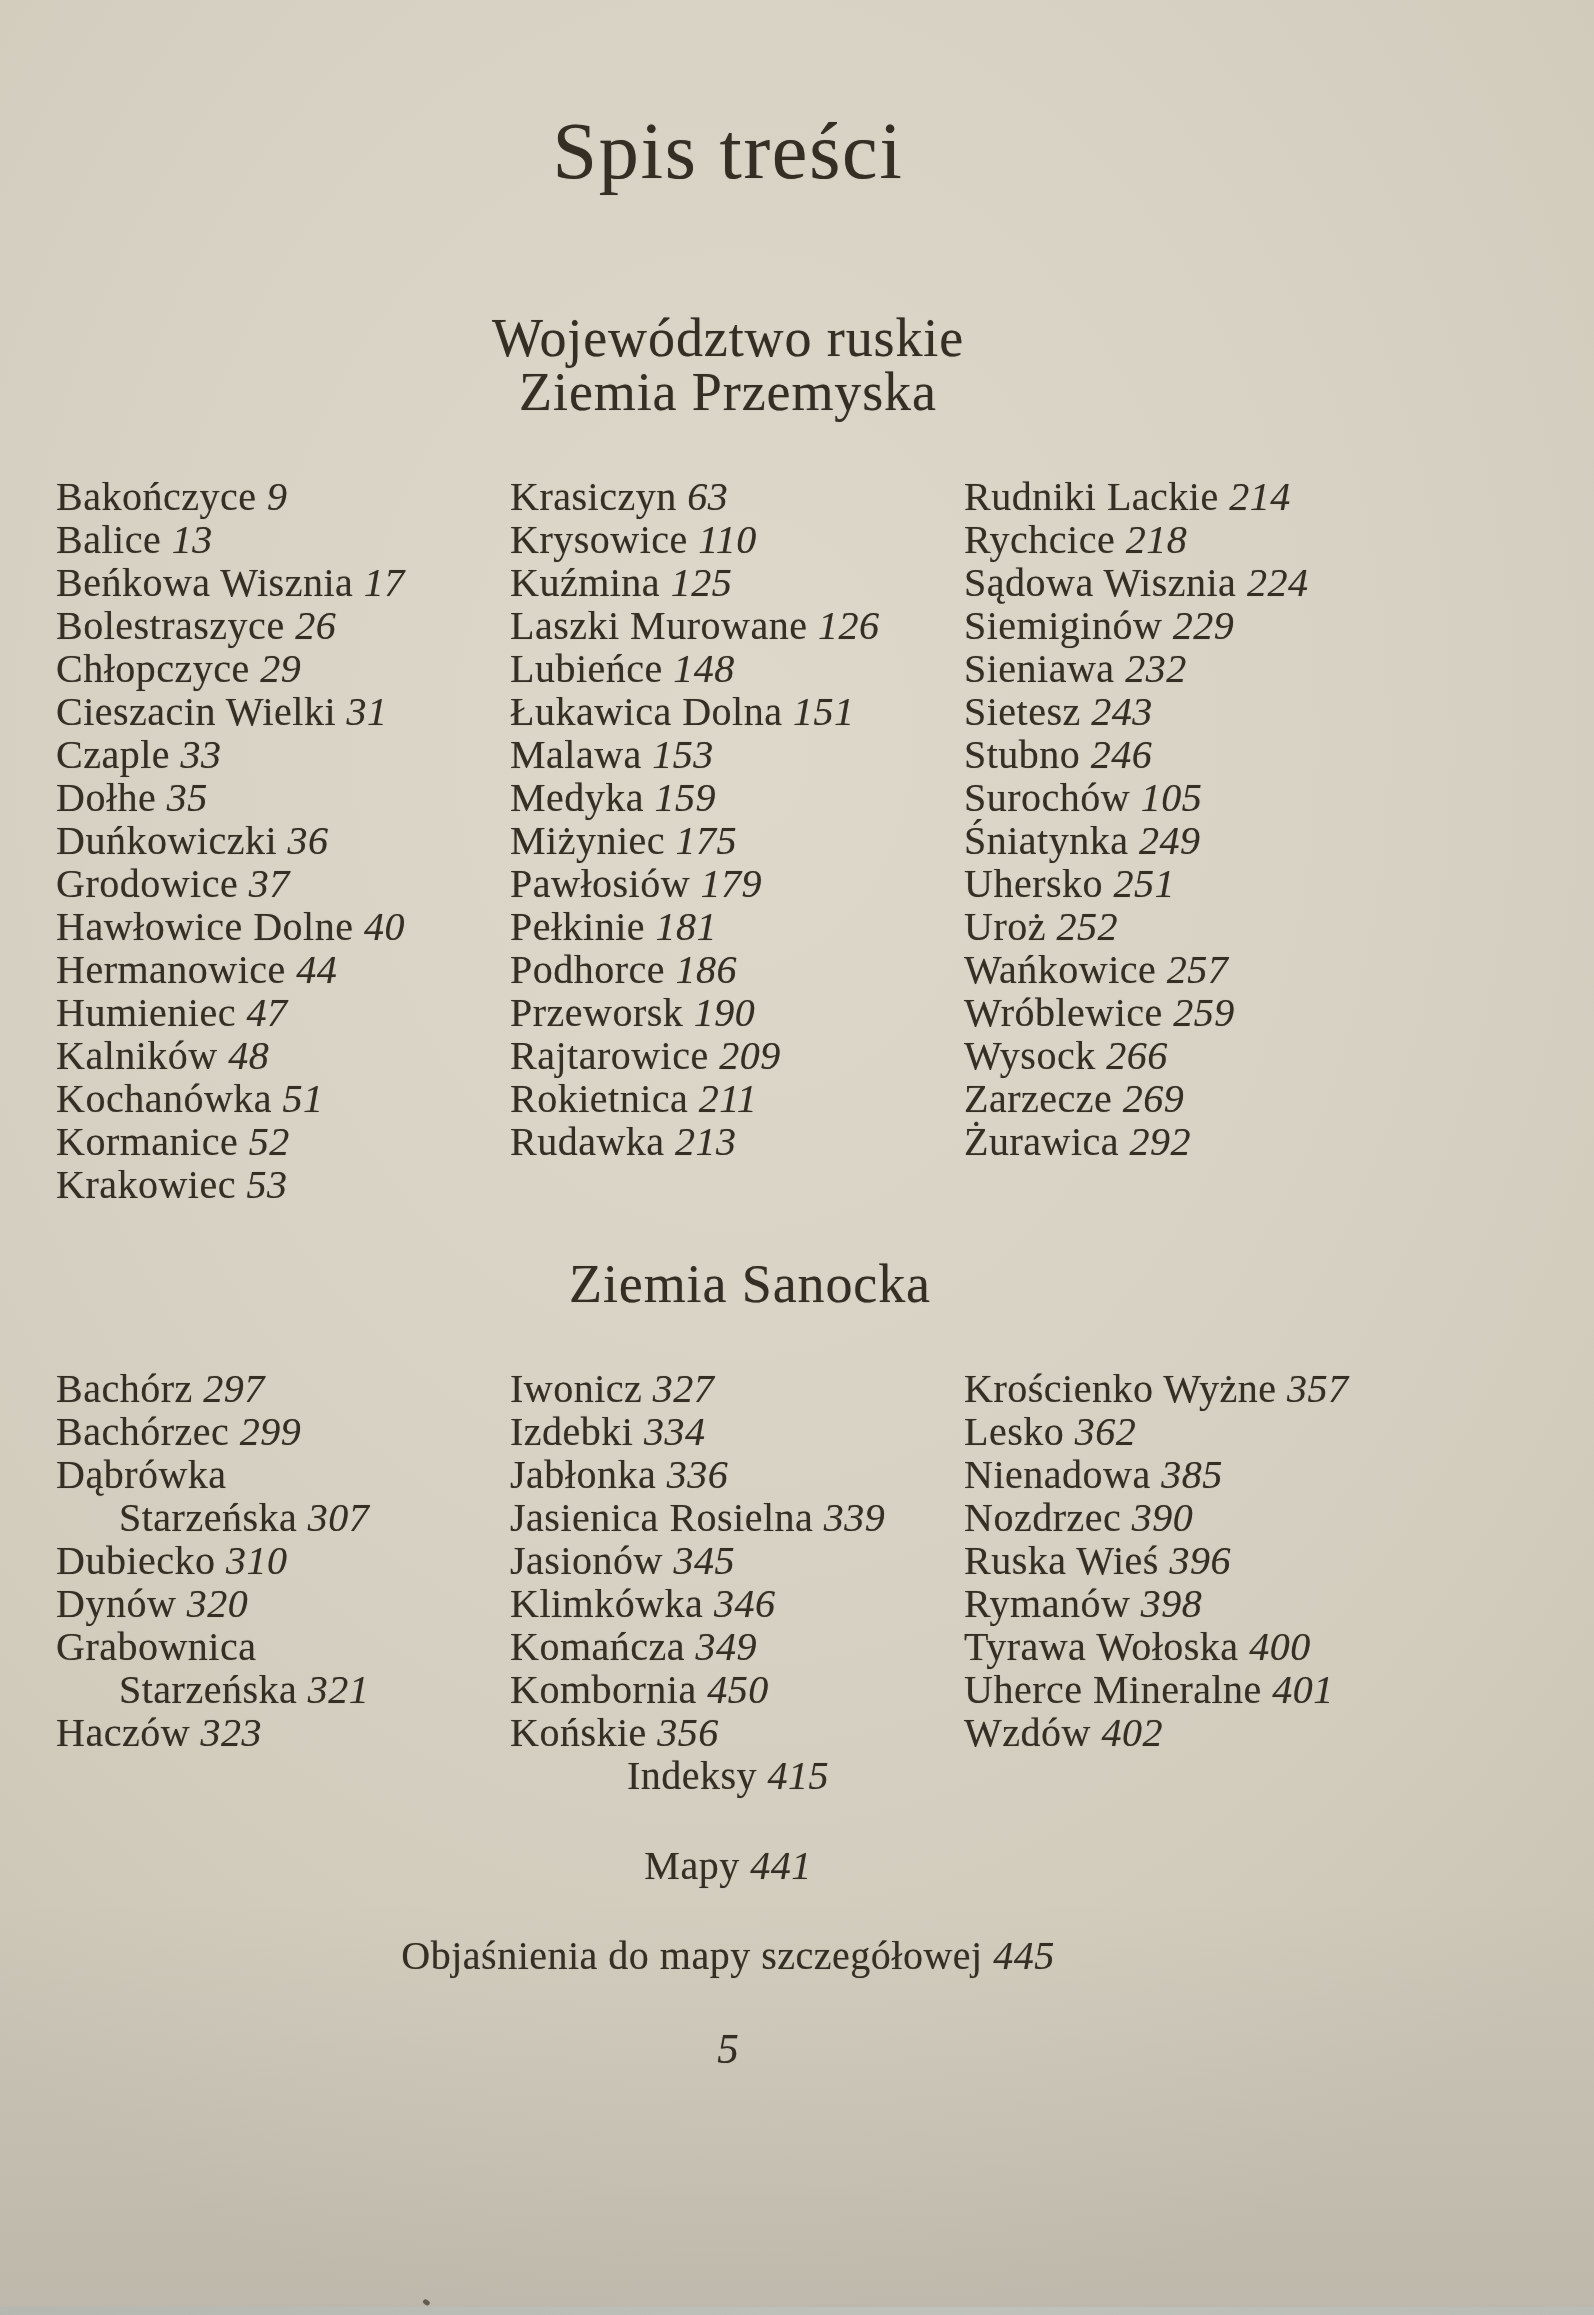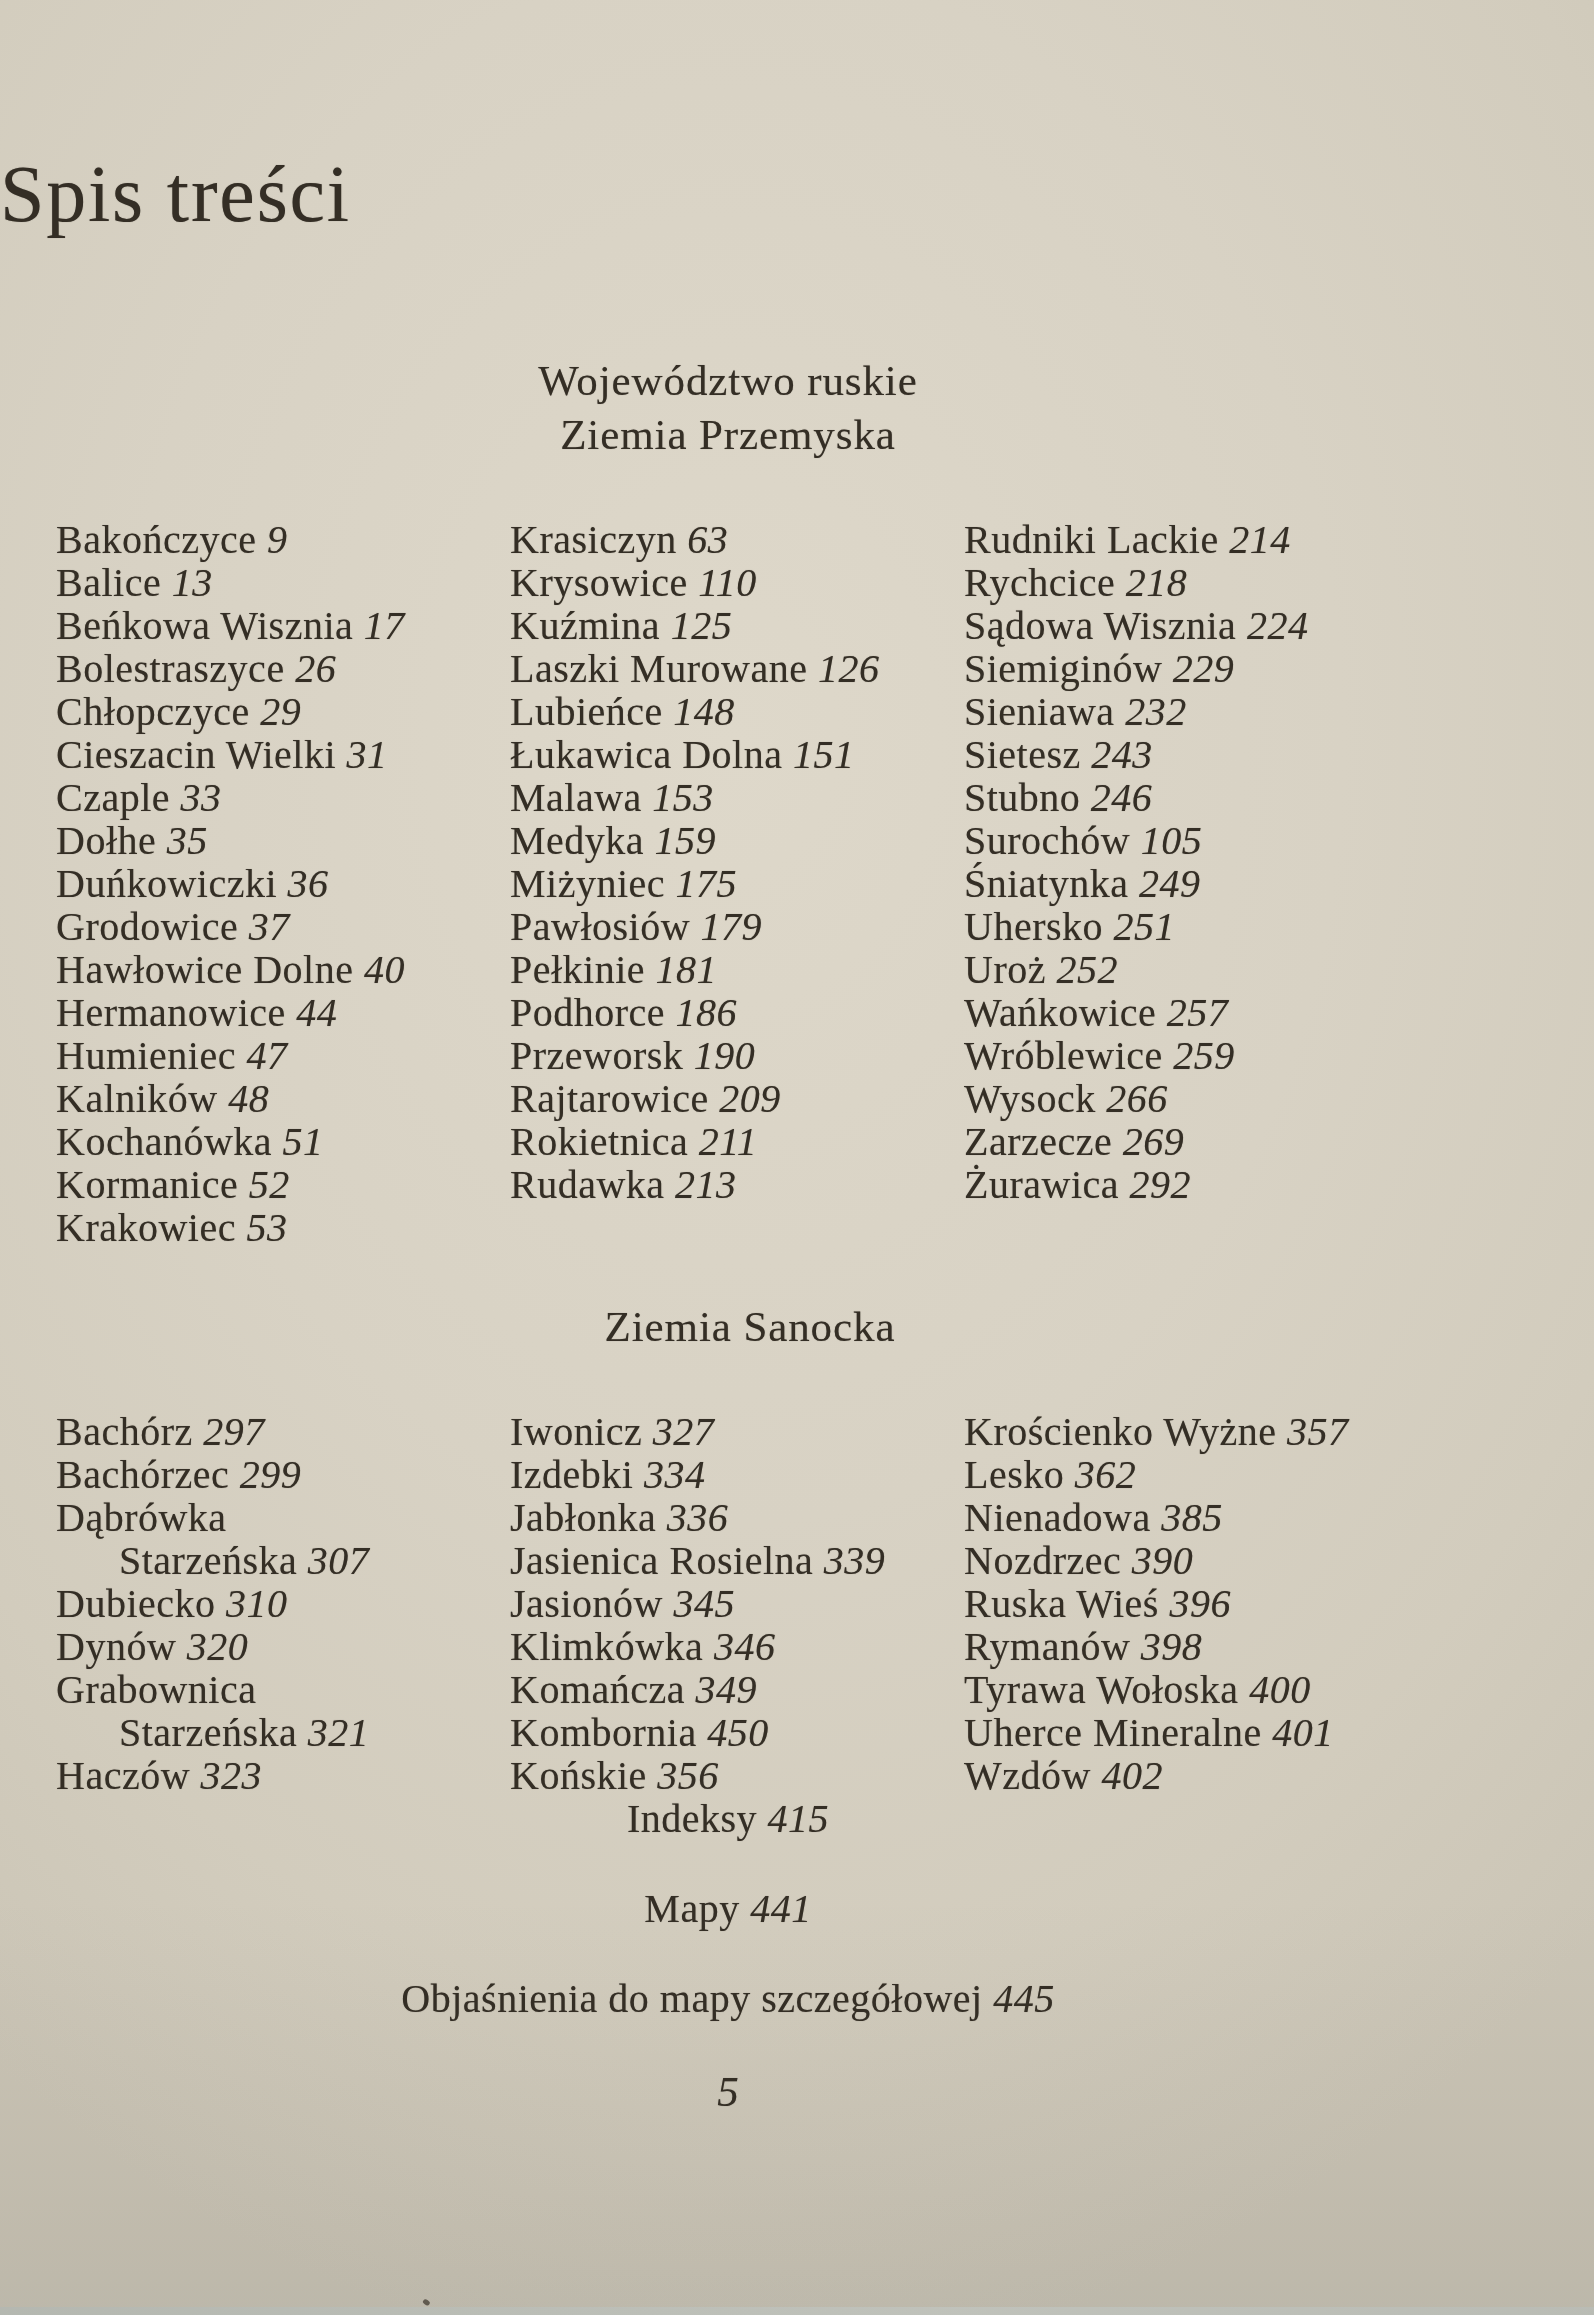--- a/index.html
+++ b/index.html
@@ -15,29 +15,29 @@
     background:
       linear-gradient(180deg, rgba(0,0,0,0) 82%, rgba(90,88,80,0.10) 97%, rgba(120,124,118,0.18) 100%),
       radial-gradient(ellipse 1266px 1628px at 46% 32%, #ded8ca 0%, #d8d2c4 48%, #d2ccbd 78%, #cbc5b6 100%);
     overflow:hidden;
   }
   .ink{ text-shadow:0 0 0.9px rgba(52,46,37,0.45); }
 
   .page-title{
     padding-top:107px;
     width:1456px;
+    text-align:center;
     font-size:80px;
     line-height:1.1;
     letter-spacing:1.8px;
-    margin-top:43px;
   }
   .section-heading{
     width:1456px;
     text-align:center;
-    font-size:43px;
+    font-size:54px;
     line-height:54px;
     letter-spacing:0.9px;
   }
   .heading-przemyska{ margin-top:116px; }
   .heading-sanocka{ margin-top:51px;padding-left:22px; }
 
   .columns{
     display:flex;
     padding-left:56px;
     box-sizing:border-box;

